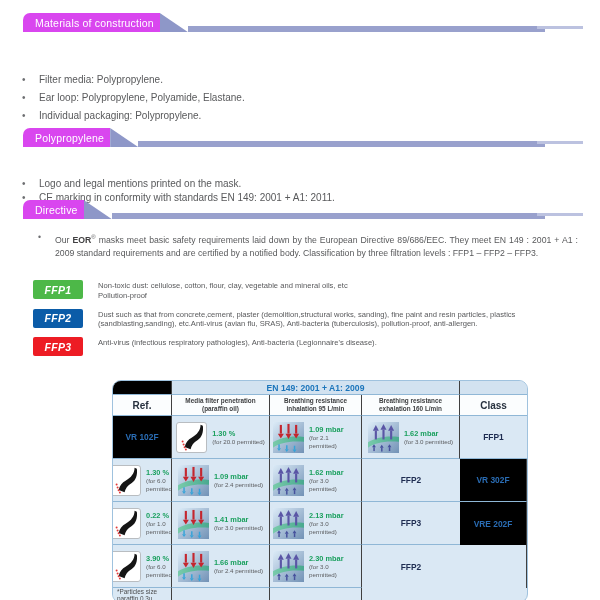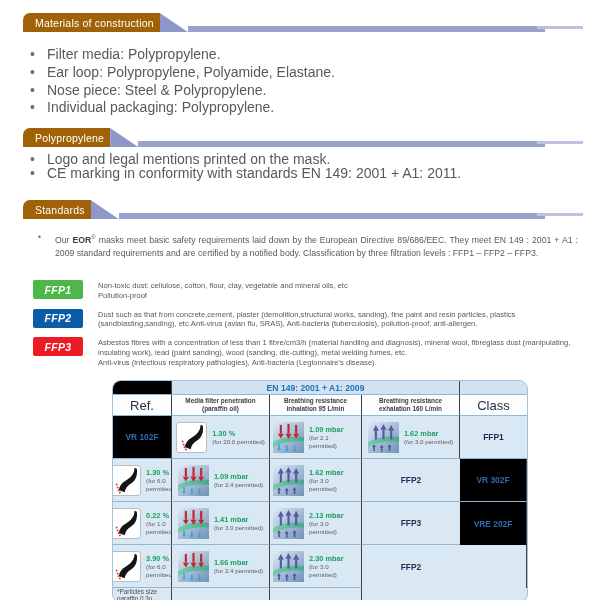--- a/index.html
+++ b/index.html
@@ -5,32 +5,32 @@
   * { margin:0; padding:0; box-sizing:border-box; }
   html,body { width:600px; height:600px; }
   body {
     position:relative; overflow:hidden; background:#ffffff;
     font-family:"Liberation Sans", sans-serif; color:#58595b;
   }
 
   
   .hdr { position:absolute; left:23px; right:15px; height:19px; display:flex; }
   .hdr-tab {
-    background:#a16207; color:#fff; font-size:10.5px; letter-spacing:.2px;
+    background:#d946ef; color:#fff; font-size:10.5px; letter-spacing:.2px;
     padding:0 6px 0 12px; display:flex; align-items:center;
     border-top-left-radius:7px; white-space:nowrap;
   }
   .hdr-slant { width:28px; height:19px; background:#8e97c8;
     clip-path:polygon(0 0, 100% 100%, 0 100%); }
   .hdr-rest { flex:1; position:relative; }
   .hdr-ribbon { position:absolute; bottom:0; left:0; right:40px; height:6px; background:#99a1cd; }
   .hdr-ribbon-light { position:absolute; bottom:3px; right:2px; width:46px; height:3px; background:#bcc2e0; }
 
   
-  .blist { position:absolute; left:28px; right:20px; list-style:none; font-size:14px; }
+  .blist { position:absolute; left:20px; right:20px; list-style:none; font-size:10px;margin-top:25px; }
   .blist li { position:relative; padding-left:19px; }
   .blist li::before { content:"•"; position:absolute; left:2px; top:0; color:#6d6e71; }
   .blist.loose li { line-height:17.8px; }
   .blist.tight li { line-height:14px; }
 
   
   .para { position:absolute; left:36px; right:22px; font-size:8.7px; line-height:13.6px;
           text-align:justify; padding-left:19px; }
   .para .dot { position:absolute; left:2px; top:0; color:#6d6e71; }
   .para b { color:#414042; }
@@ -53,21 +53,21 @@
     border-right:1px solid #404040; border-bottom:1px solid #8fb7d6; overflow:hidden; }
   .cell.last-col { border-right:none; }
   .cell.no-bb { border-bottom:none; }
   .c-white { background:#000000; }
   .c-blue  { background:#dae8f4; }
   .c-enrow { background:#d2e2f0; }
   .c-hdrrow{ background:#fbfdfe; }
   .en-cell { grid-column:2 / span 3; font-weight:bold; font-size:8.6px; color:#1b75bb; }
   .colhdr { flex-direction:column; font-size:6.4px; font-weight:bold; color:#3f4042;
     line-height:8px; text-align:center; }
-  .colhdr-big { font-size:13px; font-weight:normal; color:#27313f; }
+  .colhdr-big { font-size:10px; font-weight:bold; color:#27313f; }
   .ref-cell { font-size:8.4px; font-weight:bold; color:#2a6db5; }
   .class-cell { font-size:8.4px; font-weight:bold; color:#1d2b50; }
   .val-cell { gap:5px; padding:0 3px; }
   .val-txt { }
   .val-main { font-size:7.4px; font-weight:bold; color:#1ba05f; line-height:9px; }
   .val-sub { font-size:6.2px; color:#5a5b5e; line-height:8px; }
   .icon-box { width:31px; height:31px; flex:0 0 31px; }
   .filter-box { background:#fff; border:1px solid #b9bdc1; border-radius:3px; }
   .footnote-cell { justify-content:flex-start; font-size:6.4px; color:#4c4d4f;
     padding-left:4px; }
@@ -95,40 +95,39 @@
   <div class="hdr-slant"></div>
   <div class="hdr-rest">
     <div class="hdr-ribbon"></div>
     <div class="hdr-ribbon-light"></div>
   </div>
 </div>
 
 <ul class="blist loose" style="top:46px">
   <li>Filter media: Polypropylene.</li>
   <li>Ear loop: Polypropylene, Polyamide, Elastane.</li>
-  <li>Nose piece: Steel &amp; Polypropylene.</li>
   <li>Individual packaging: Polypropylene.</li>
 </ul>
 
 <div class="hdr" style="top:128px">
   <div class="hdr-tab">Polypropylene</div>
   <div class="hdr-slant"></div>
   <div class="hdr-rest">
     <div class="hdr-ribbon"></div>
     <div class="hdr-ribbon-light"></div>
   </div>
 </div>
 
 <ul class="blist tight" style="top:152px">
   <li>Logo and legal mentions printed on the mask.</li>
   <li>CE marking in conformity with standards EN 149: 2001 + A1: 2011.</li>
 </ul>
 
 <div class="hdr" style="top:200px">
-  <div class="hdr-tab">Standards</div>
+  <div class="hdr-tab">Directive</div>
   <div class="hdr-slant"></div>
   <div class="hdr-rest">
     <div class="hdr-ribbon"></div>
     <div class="hdr-ribbon-light"></div>
   </div>
 </div>
 
 <div class="para" style="top:231px">
   <span class="dot">•</span><span>Our </span><b>EOR</b><sup>®</sup><span> masks meet basic safety requirements laid down by the European Directive 89/686/EEC. They meet EN 149 : 2001 + A1 : 2009 standard requirements and are certified by a notified body. Classification by three filtration levels : FFP1 – FFP2 – FFP3.</span>
 </div>
@@ -146,21 +145,20 @@
   <div class="ffp-row">
     <div class="ffp-badge" style="background: rgb(11, 92, 168);">FFP2</div>
     <div class="ffp-text">
       <div>Dust such as that from concrete,cement, plaster (demolition,structural works, sanding), fine paint and resin particles, plastics (sandblasting,sanding), etc.Anti-virus (avian flu, SRAS), Anti-bacteria (tuberculosis), pollution-proof, anti-allergen.</div>
     </div>
   </div>
 
   <div class="ffp-row">
     <div class="ffp-badge" style="background: rgb(237, 28, 36);">FFP3</div>
     <div class="ffp-text">
-      <div>Asbestos fibres with a concentration of less than 1 fibre/cm3/h (material handling and diagnosis), mineral wool, fibreglass dust (manipulating, insulating work), lead (paint sanding), wood (sanding, die-cutting), metal welding fumes, etc.</div>
       <div>Anti-virus (infectious respiratory pathologies), Anti-bacteria (Legionnaire's disease).</div>
     </div>
   </div>
 
 </div>
 
 <div class="tbl">
   <div class="tbl-grid">
 
     <div class="cell c-white"></div>

